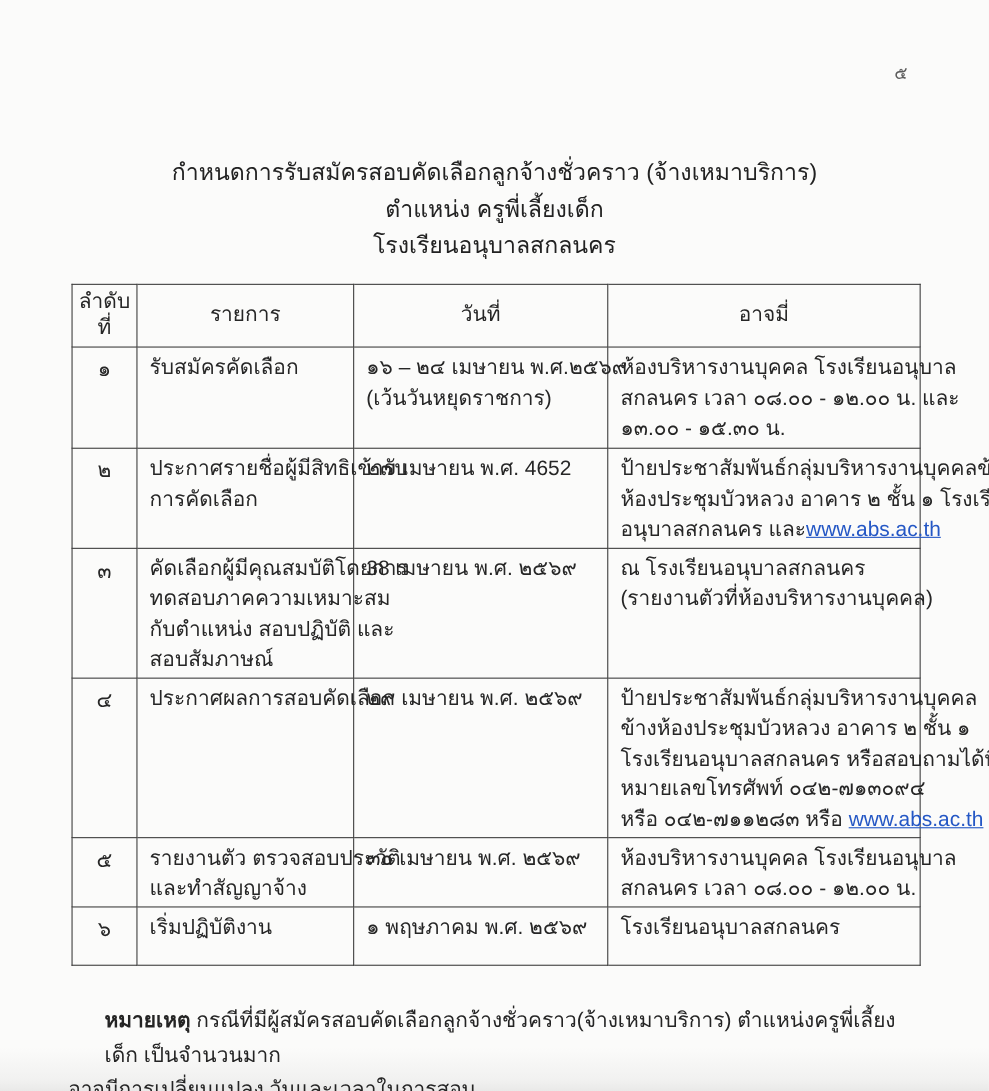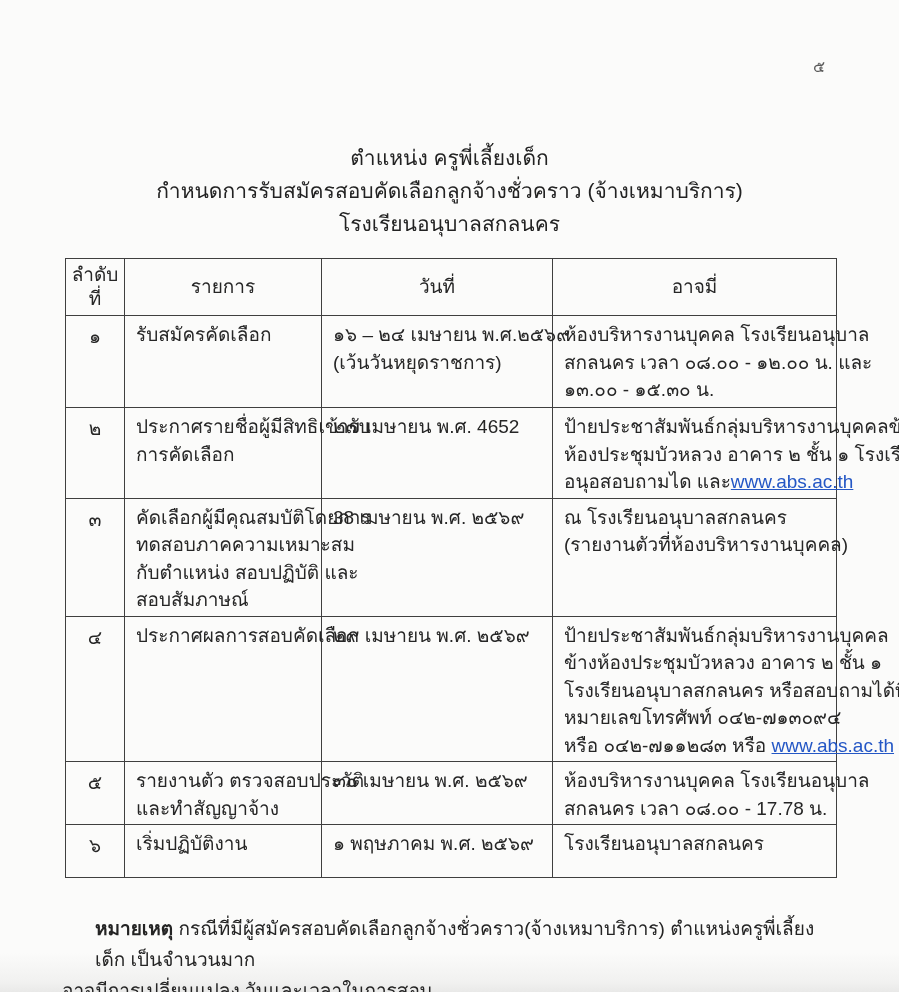--- a/index.html
+++ b/index.html
@@ -77,22 +77,22 @@
   .note .bold { font-weight: bold; }
 </style>
 </head>
 <body>
 
 <div class="sheet">
 
   <div class="page-number">๕</div>
 
   <div class="title-block">
+    <div>กำหนดการรับสมัครสอบคัดเลือกลูกจ้างชั่วคราว (จ้างเหมาบริการ)</div>
     <div>ตำแหน่ง ครูพี่เลี้ยงเด็ก</div>
-    <div>กำหนดการรับสมัครสอบคัดเลือกลูกจ้างชั่วคราว (จ้างเหมาบริการ)</div>
     <div>โรงเรียนอนุบาลสกลนคร</div>
   </div>
 
   <table class="schedule">
     <colgroup>
       <col class="c-no">
         <col class="c-item">
         <col class="c-date">
         <col class="c-place">
     </colgroup>
@@ -128,21 +128,21 @@
           <td class="text-cell">
             <div class="cell-line">ประกาศรายชื่อผู้มีสิทธิเข้ารับ</div>
             <div class="cell-line">การคัดเลือก</div>
           </td>
           <td class="text-cell">
             <div class="cell-line">๒๗ เมษายน พ.ศ. 4652</div>
           </td>
           <td class="text-cell">
             <div class="cell-line">ป้ายประชาสัมพันธ์กลุ่มบริหารงานบุคคลข้าง</div>
             <div class="cell-line">ห้องประชุมบัวหลวง อาคาร ๒ ชั้น ๑ โรงเรียน</div>
-            <div class="cell-line"><span>อนุอสอบถามได และ</span><span class="link">www.abs.ac.th</span></div>
+            <div class="cell-line"><span>อนุบาลสกลนคร และ</span><span class="link">www.abs.ac.th</span></div>
           </td>
         </tr>
         <tr style="height: 105px;">
           <td class="no-cell">๓</td>
           <td class="text-cell">
             <div class="cell-line">คัดเลือกผู้มีคุณสมบัติโดยการ</div>
             <div class="cell-line">ทดสอบภาคความเหมาะสม</div>
             <div class="cell-line">กับตำแหน่ง สอบปฏิบัติ และ</div>
             <div class="cell-line">สอบสัมภาษณ์</div>
           </td>
@@ -174,21 +174,21 @@
           <td class="no-cell">๕</td>
           <td class="text-cell">
             <div class="cell-line">รายงานตัว ตรวจสอบประวัติ</div>
             <div class="cell-line">และทำสัญญาจ้าง</div>
           </td>
           <td class="text-cell">
             <div class="cell-line">๓๐ เมษายน พ.ศ. ๒๕๖๙</div>
           </td>
           <td class="text-cell">
             <div class="cell-line">ห้องบริหารงานบุคคล โรงเรียนอนุบาล</div>
-            <div class="cell-line">สกลนคร เวลา ๐๘.๐๐ - 17.78 น.</div>
+            <div class="cell-line">สกลนคร เวลา ๐๘.๐๐ - ๑๒.๐๐ น.</div>
           </td>
         </tr>
         <tr style="height: 53px;">
           <td class="no-cell">๖</td>
           <td class="text-cell">
             <div class="cell-line">เริ่มปฏิบัติงาน</div>
           </td>
           <td class="text-cell">
             <div class="cell-line">๑ พฤษภาคม พ.ศ. ๒๕๖๙</div>
           </td>

